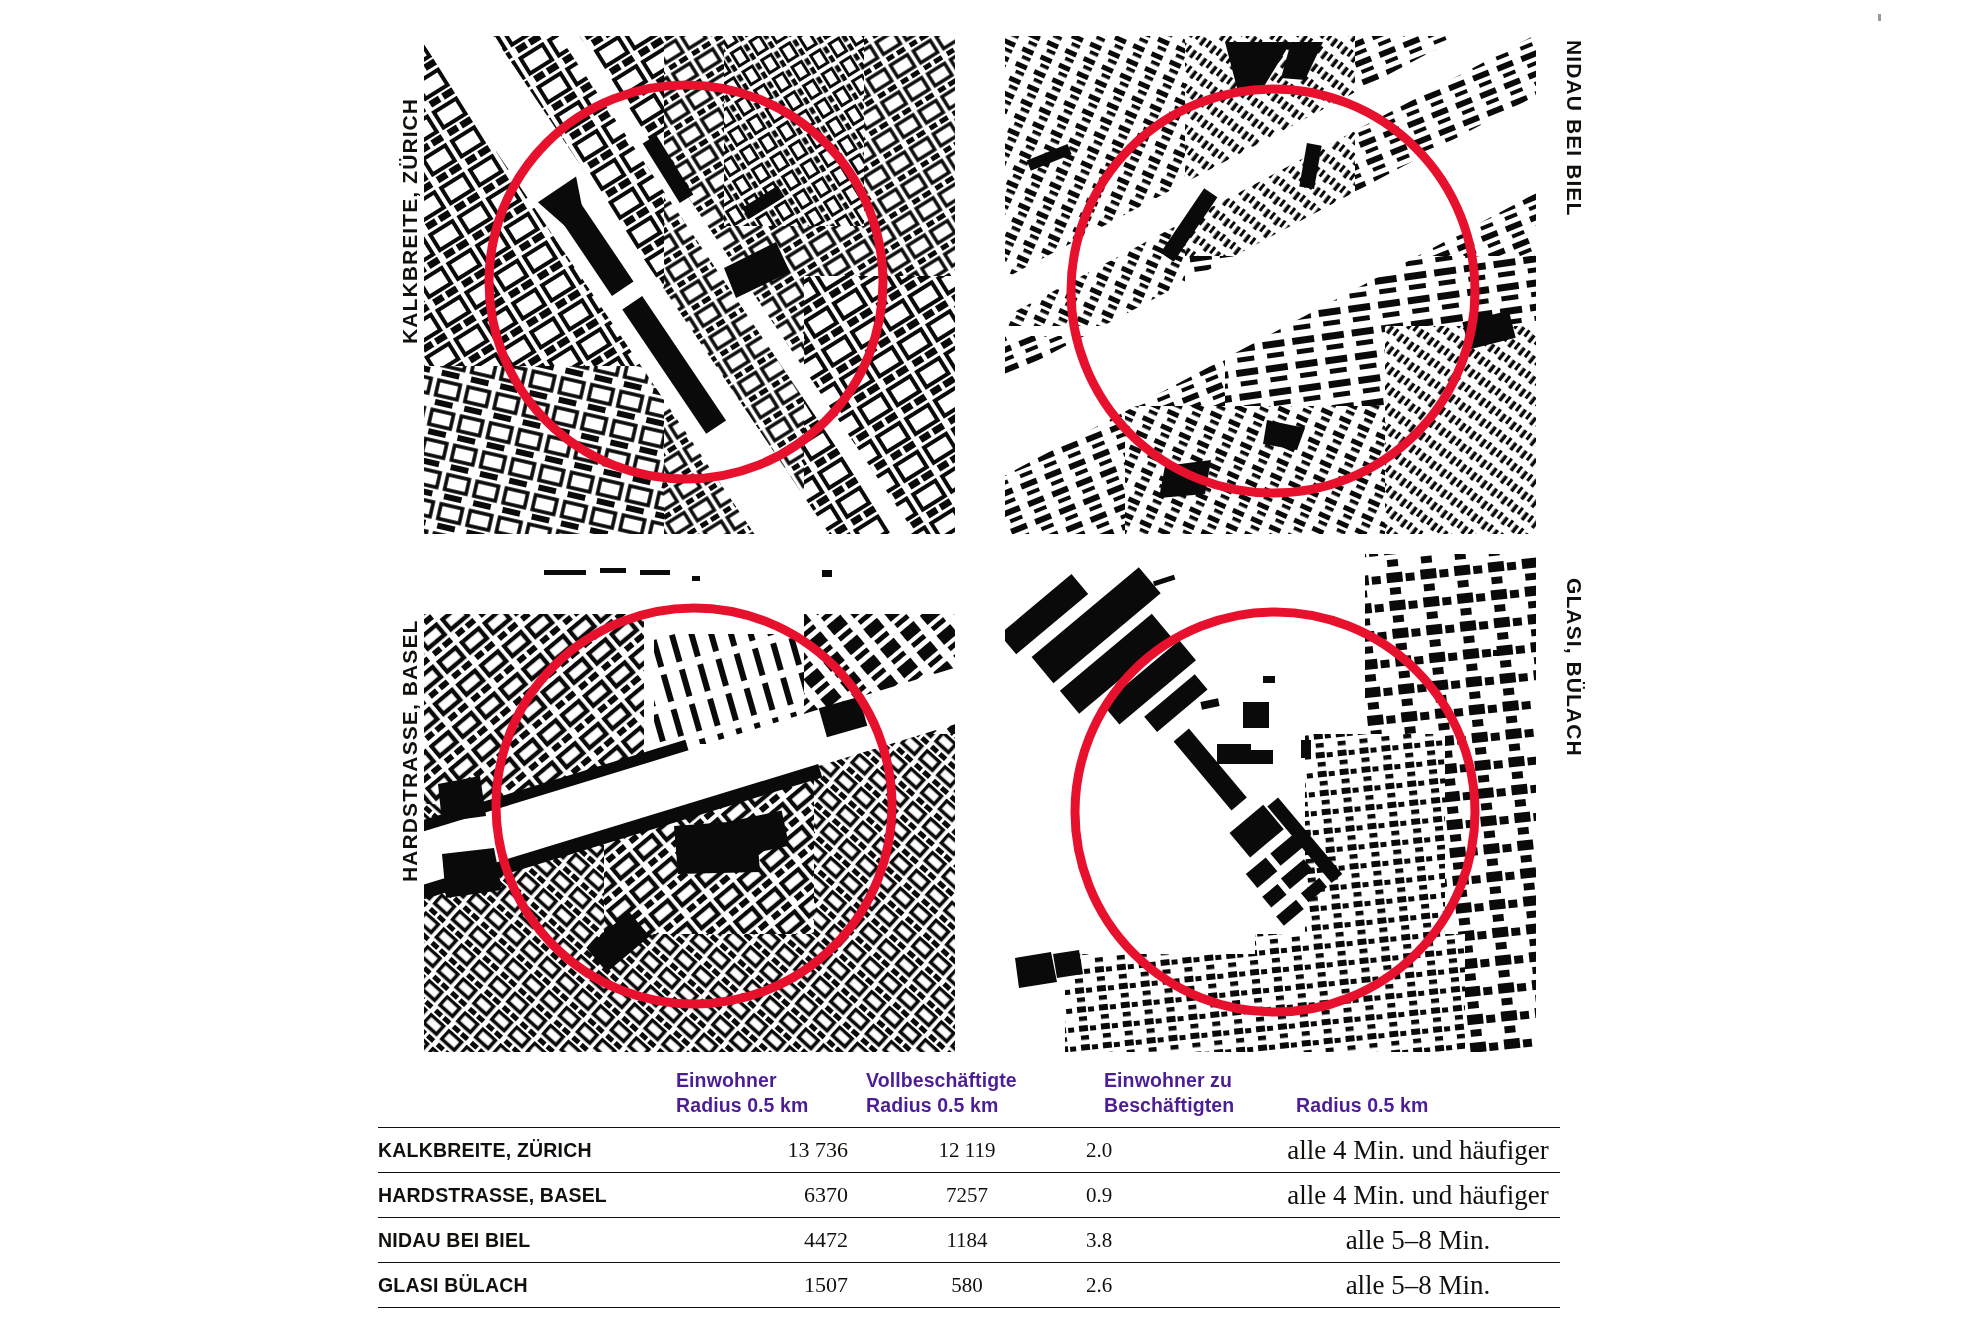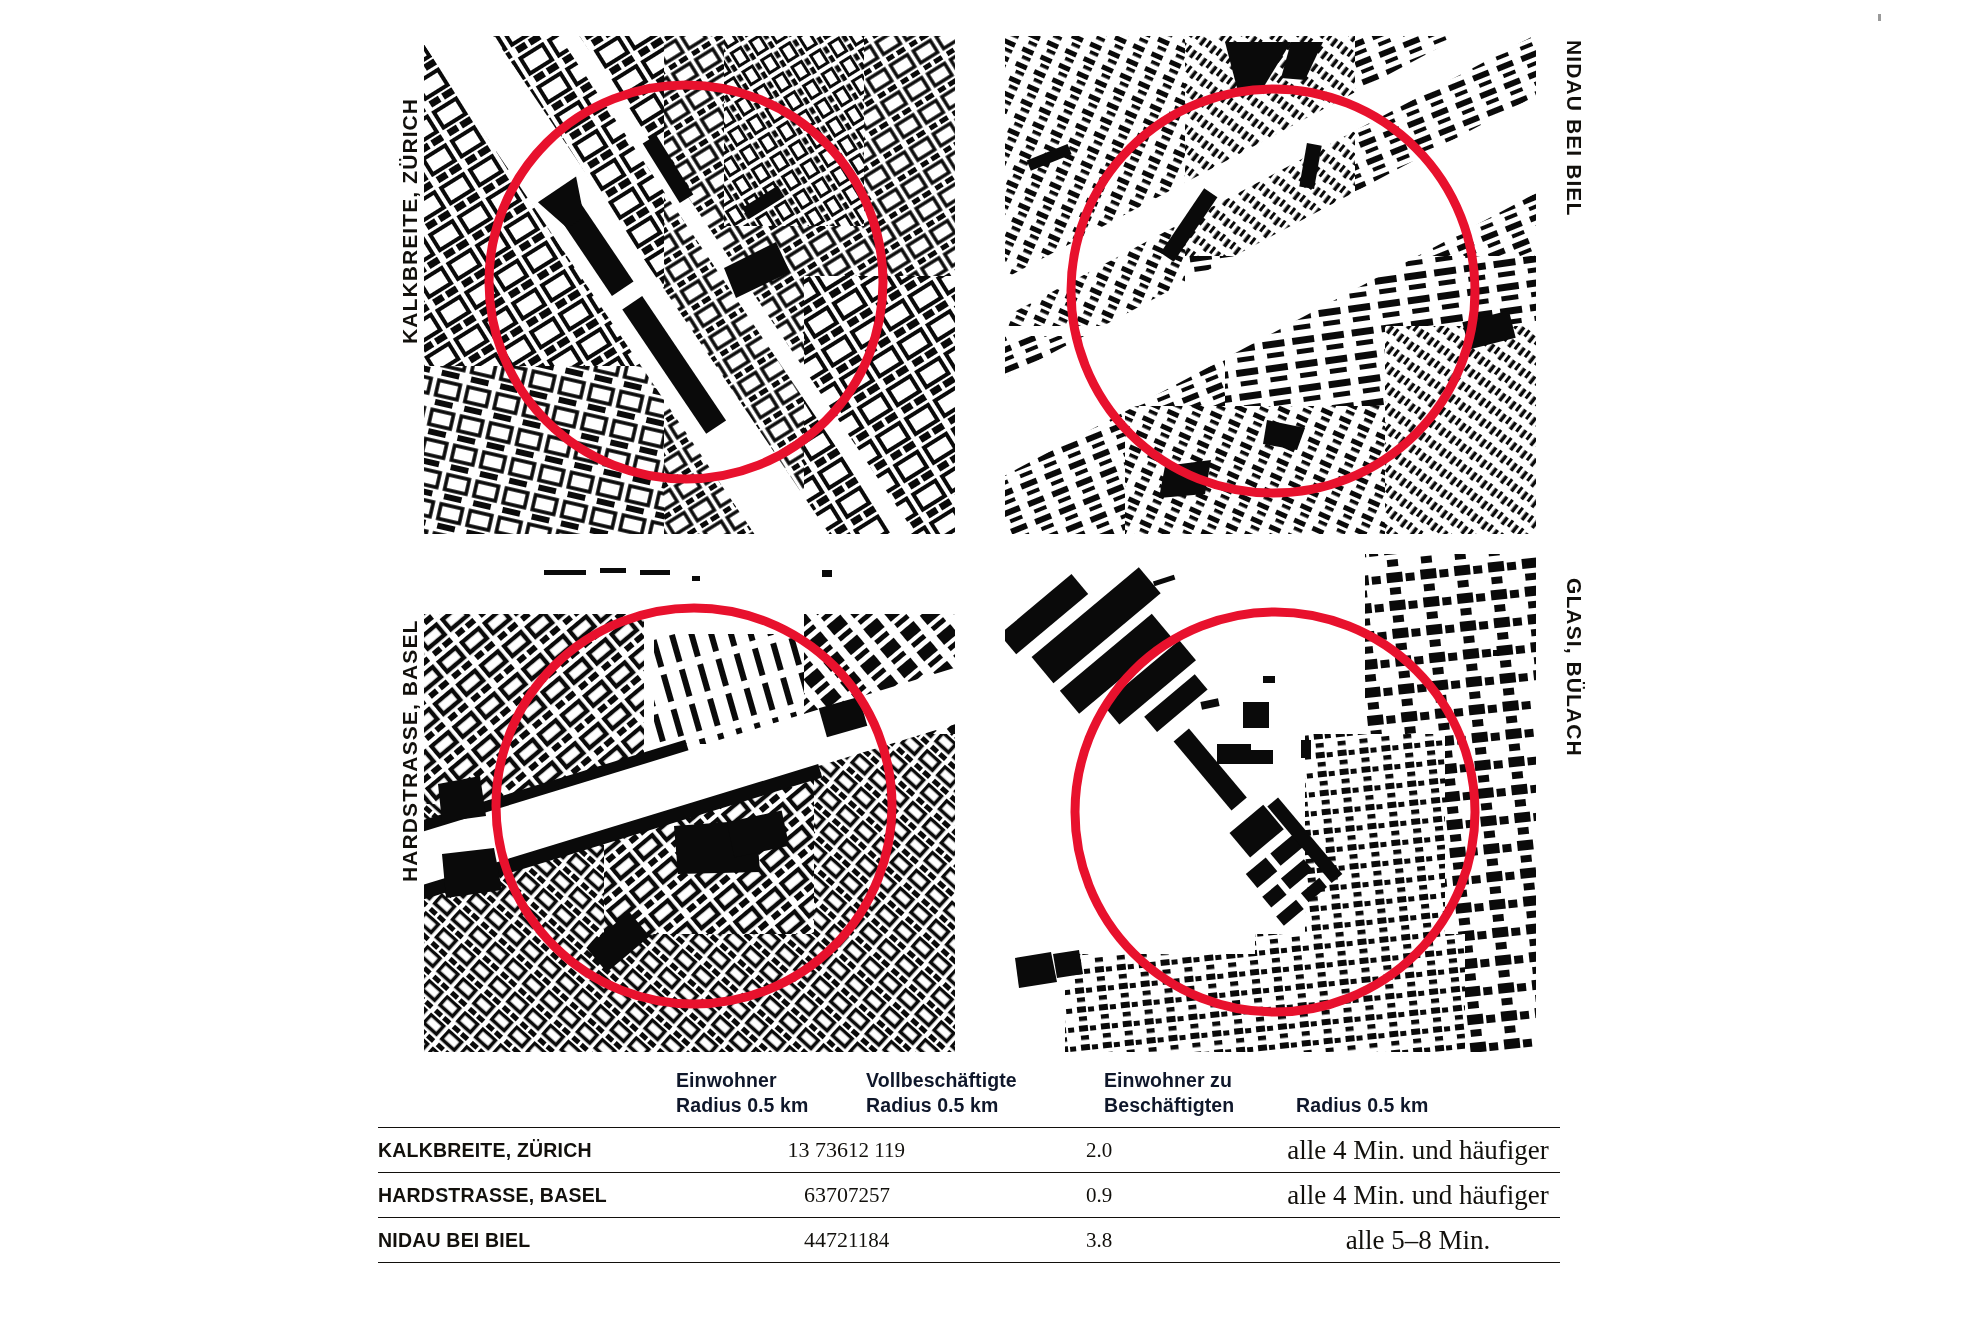--- a/index.html
+++ b/index.html
@@ -58,21 +58,21 @@
   table.data col.c1{width:190px;}
   table.data col.c2{width:238px;}
   table.data col.c3{width:190px;}
   table.data col.c4{width:284px;}
 
   table.data thead th{
     font-family:"Liberation Sans", sans-serif;
     font-weight:700;
     font-size:19.5px;
     line-height:25px;
-    color:#0f172a;
+    color:#4c1d95;
     text-align:left;
     vertical-align:bottom;
     padding:0 0 9px 0;
     border:0;
     letter-spacing:0.1px;
   }
   table.data thead th.num{padding-left:18px;}
   table.data thead th.ratio{padding-left:18px;}
   table.data thead th.freq{padding-left:20px;}
 
@@ -94,21 +94,21 @@
   }
   td.num{
     font-family:"Liberation Serif", serif;
     font-size:22px;
     text-align:right;
     padding-right:76px;
   }
   td.num2{
     font-family:"Liberation Serif", serif;
     font-size:21px;
-    text-align:left;
+    text-align:center;
     padding-right:126px;
   }
   td.ratio{
     font-family:"Liberation Serif", serif;
     font-size:21px;
     text-align:left;
     padding-left:18px;
   }
   td.freq{
     font-family:"Liberation Serif", serif;
@@ -438,17 +438,24 @@
           <td class="ratio">0.9</td>
           <td class="freq">alle 4 Min. und häufiger</td>
         </tr>
         <tr>
           <td class="name">NIDAU BEI BIEL</td>
           <td class="num">4472</td>
           <td class="num2">1184</td>
           <td class="ratio">3.8</td>
           <td class="freq">alle 5–8 Min.</td>
         </tr>
+        <tr>
+          <td class="name">GLASI BÜLACH</td>
+          <td class="num">1507</td>
+          <td class="num2">580</td>
+          <td class="ratio">2.6</td>
+          <td class="freq">alle 5–8 Min.</td>
+        </tr>
       </tbody>
     </table>
   </div>
 
 </div>
 
 </body></html>

